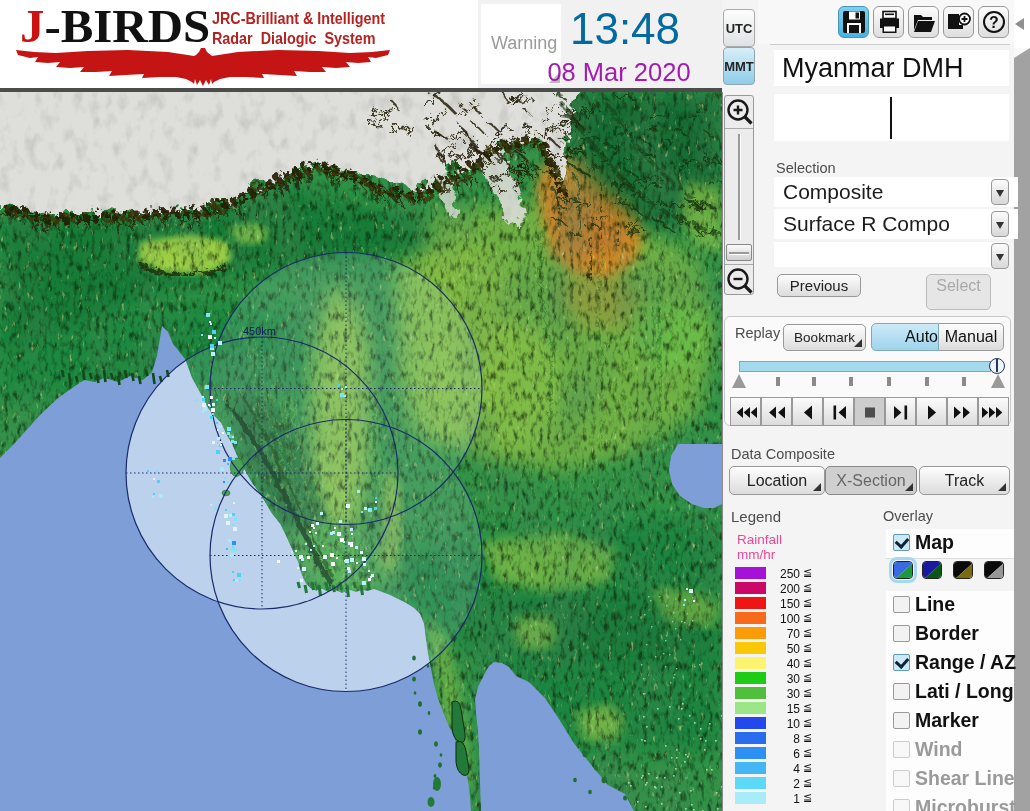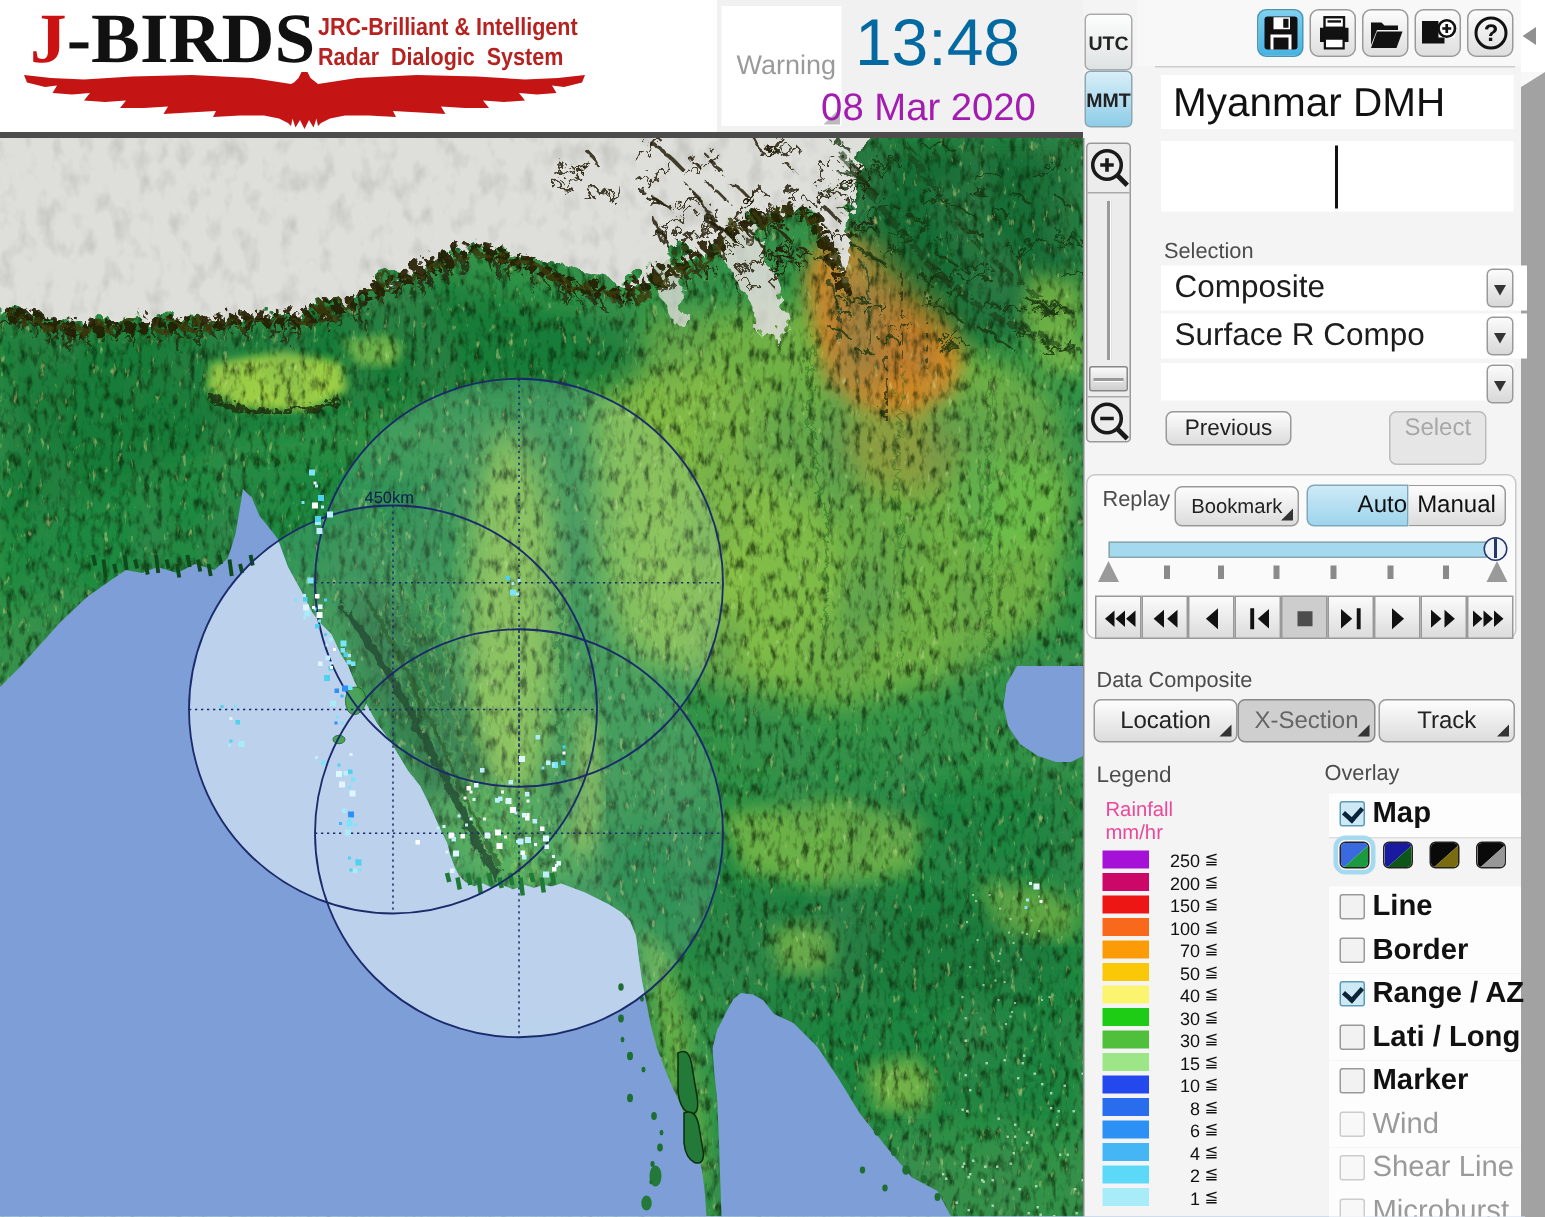--- a/index.html
+++ b/index.html
@@ -76,21 +76,21 @@
 .sw{left:735px;width:31px;height:12px}
 .swlbl{width:34px;text-align:right;font-size:12px;color:#111}
 .leq{font-size:11px;color:#111}
 
 .ovrow{left:886px;width:128px;height:29px;background:#fdfdfd;border-bottom:1px solid #ddd}
 .cb{position:absolute;left:7px;top:5px;width:17px;height:17px;border:1px solid #999;background:#f2f2f2;box-sizing:border-box;border-radius:2px}
 .cb.on{background:#cde9f6;border-color:#5d9cb8}
 .cb.on:after{content:"";position:absolute;left:2px;top:2px;width:9px;height:6px;border-left:3px solid #0d2438;border-bottom:3px solid #0d2438;transform:rotate(-48deg)}
 .cb.dis{border-color:#ccc;background:#f8f8f8}
 .ovtxt{position:absolute;left:29px;top:2px;font-size:19.5px;font-weight:bold;color:#111;white-space:nowrap}
-.ovtxt.dis{color:#9a9a9a;font-weight:normal}
+.ovtxt.dis{color:#9a9a9a;font-weight:bold}
 .mapsw{top:561px;width:20px;height:18px;border:1px solid #222;border-radius:4px;box-sizing:border-box;overflow:hidden}
 #msw1{left:893px;outline:3px solid #a5d9ef;outline-offset:1px}
 #msw2{left:922px}#msw3{left:953px}#msw4{left:984px}
 
 #zoomctl{left:724px;top:95px;width:30px;height:200px;background:#ececec;border:1px solid #999;border-radius:3px;box-sizing:border-box}
 #zgroove{left:738px;top:134px;width:2px;height:106px;background:#9a9a9a;border-right:1px solid #fff}
 #zhandle{left:726px;top:244px;width:26px;height:17px;background:linear-gradient(#fafafa,#cfcfcf);border:1px solid #888;border-radius:2px;box-sizing:border-box}
 #zhandle:after{content:"";position:absolute;left:2px;top:7px;width:20px;height:2px;background:#999;border-bottom:1px solid #fff}
 </style></head>
 <body>

